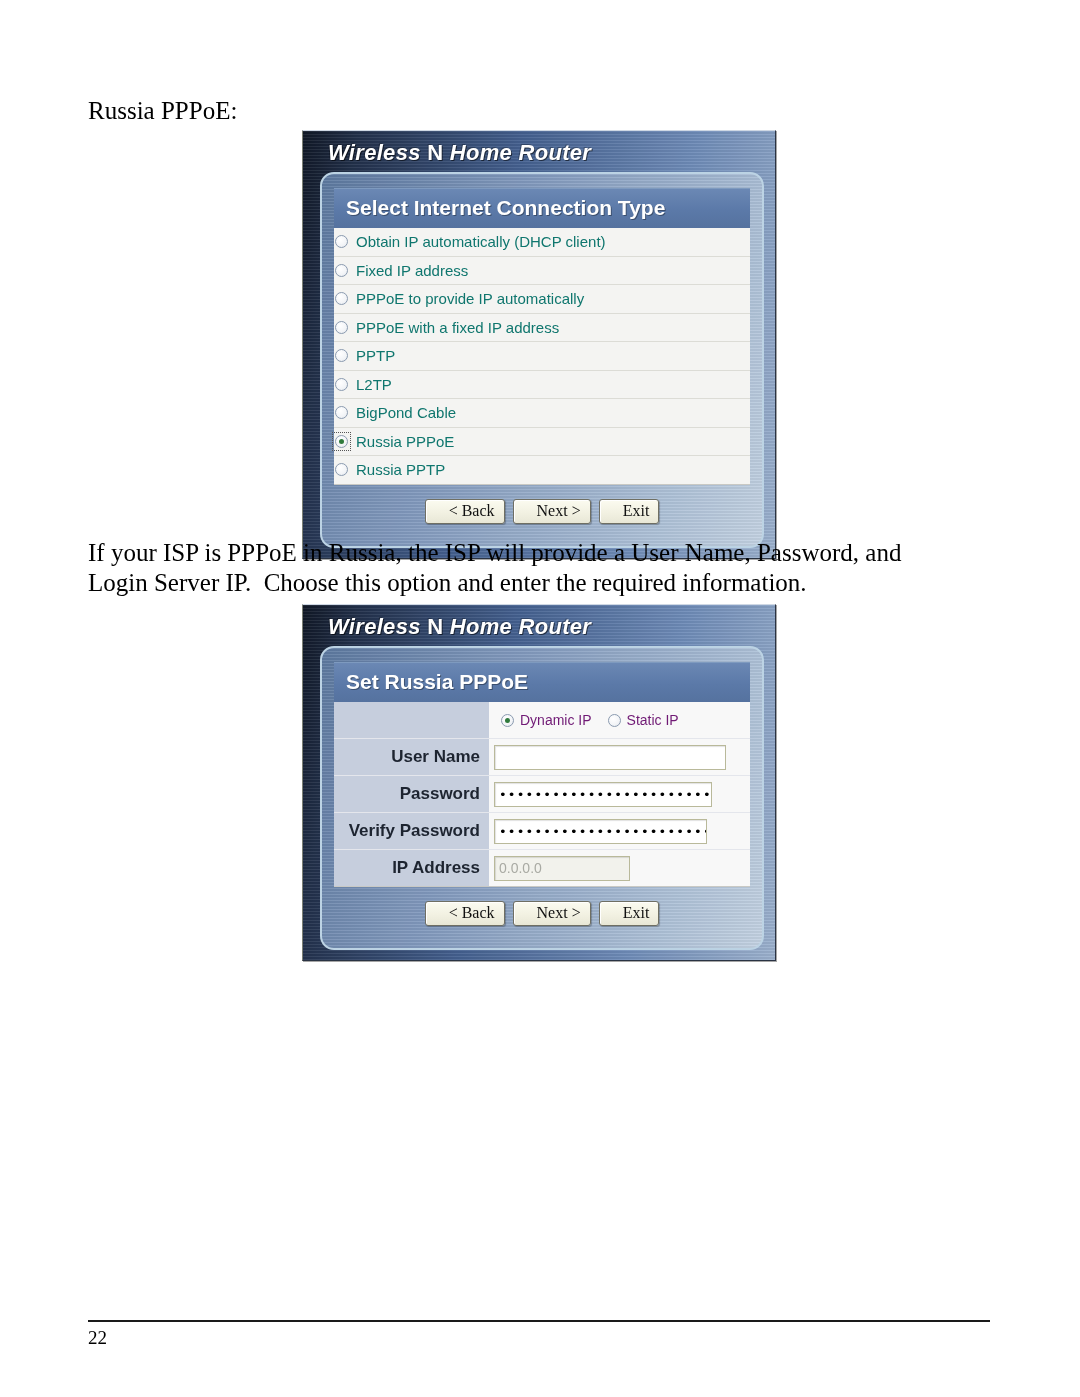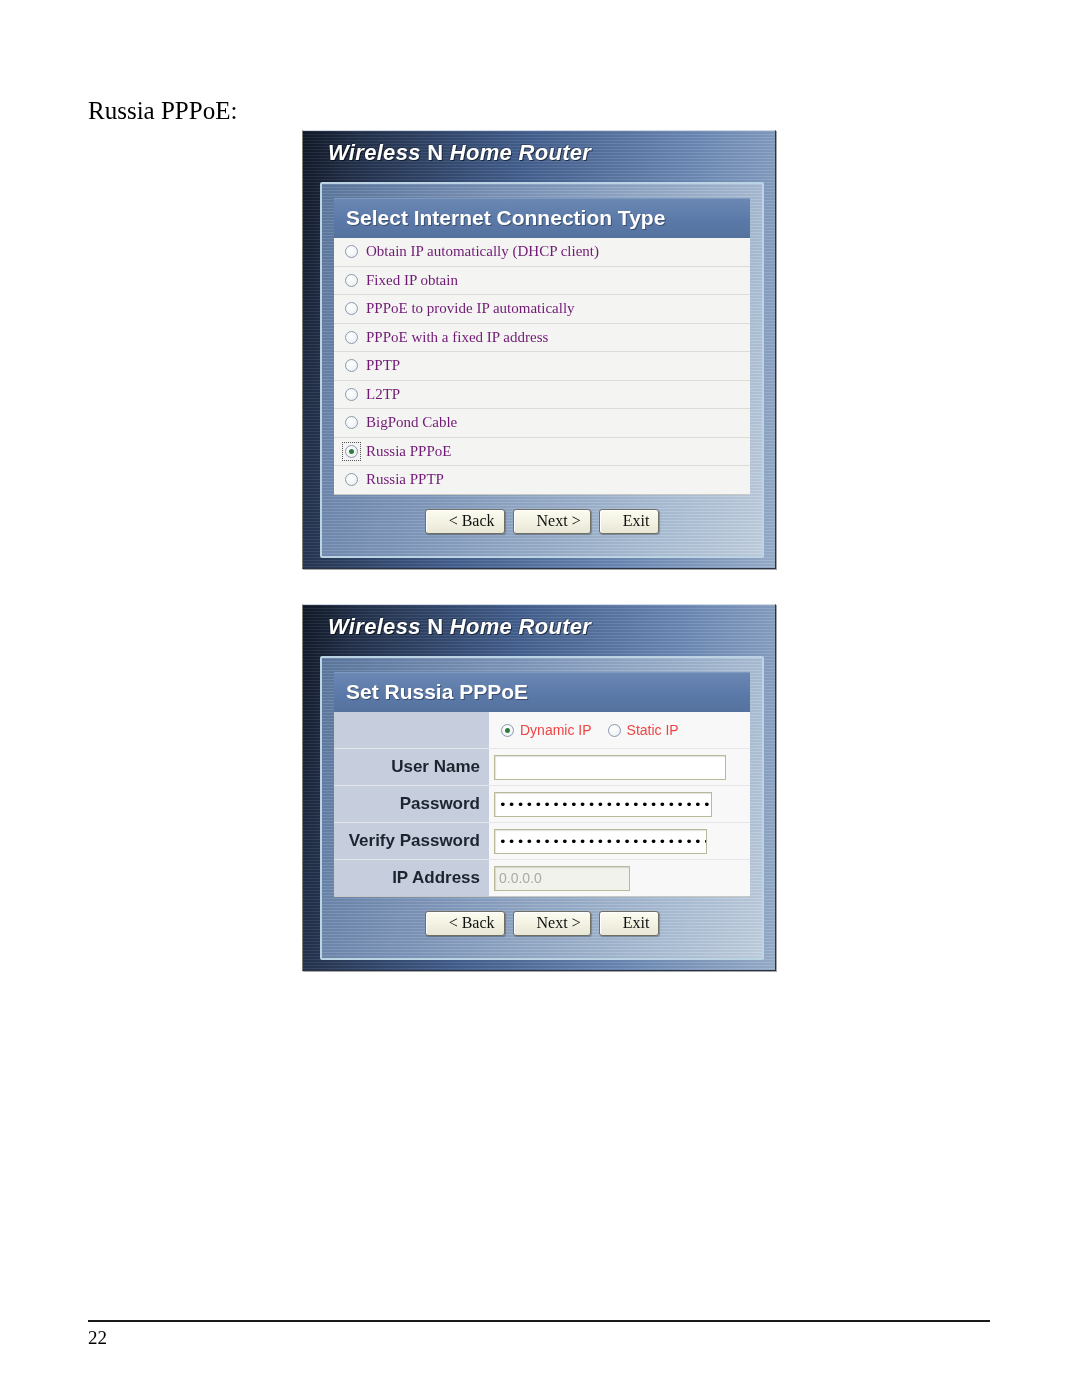--- a/index.html
+++ b/index.html
@@ -89,22 +89,22 @@
     white-space: nowrap;
   }
   .router-brand .brand-n {
     font-style: normal;
     font-weight: bold;
   }
 
   .router-inner {
     box-sizing: border-box;
     border: 2px solid #bcd3e4;
-    border-radius: 2px;
-    margin: 10px 6px 5px 10px;
+    border-radius: 14px;
+    margin: 0 6px 5px 10px;
     padding: 14px 12px 12px 12px;
     background:
       linear-gradient(180deg, rgba(255,255,255,.09) 0px, rgba(255,255,255,.09) 1px, rgba(0,0,0,.045) 1px, rgba(0,0,0,.045) 2px),
       linear-gradient(110deg, #5d79a0 0%, #8098bc 35%, #a8bcd4 75%, #c3d2e2 100%);
     background-size: 100% 3px, 100% 100%;
   }
 
   .panel-title {
     font-family: "Liberation Sans", "DejaVu Sans", sans-serif;
     font-weight: bold;
@@ -120,25 +120,25 @@
 
   
   .option-list {
     background: #f4f4f2;
     border-bottom: 1px solid #c9c9c4;
   }
   .option-row {
     display: flex;
     align-items: center;
     height: 27.5px;
-    padding-left: 10px;
+    padding-left: 0;
     border-bottom: 1px solid #dcdcd6;
-    font-family: Liberation Serif, serif;
+    font-family: Liberation Sans, sans-serif;
     font-size: 15px;
-    color: #701a75;
+    color: #0f766e;
   }
   .option-row:last-child { border-bottom: none; }
   .option-row.selected .focus-ring {
     outline: 1px dotted #555;
     outline-offset: 1px;
   }
   .option-label { margin-left: 7px; white-space: nowrap; }
 
   
   .radio {
@@ -217,21 +217,21 @@
     background: #f8f8f8;
   }
   .form-row.radio-row .form-field { gap: 16px; padding-left: 12px; }
 
   .radio-choice {
     display: inline-flex;
     align-items: center;
     gap: 6px;
     font-family: "Liberation Sans", "DejaVu Sans", sans-serif;
     font-size: 14px;
-    color: #ef4444;
+    color: #701a75;
     white-space: nowrap;
   }
 
   .text-input {
     box-sizing: border-box;
     height: 25px;
     background: #ffffff;
     border: 1px solid #b9b99a;
     box-shadow: inset 1px 1px 1px rgba(0,0,0,.12);
     display: flex;
@@ -279,21 +279,21 @@
       <div class="option-row">
             <span class="focus-ring">
               <span class="radio"></span>
             </span>
             <span class="option-label">Obtain IP automatically (DHCP client)</span>
           </div>
           <div class="option-row">
             <span class="focus-ring">
               <span class="radio"></span>
             </span>
-            <span class="option-label">Fixed IP obtain</span>
+            <span class="option-label">Fixed IP address</span>
           </div>
           <div class="option-row">
             <span class="focus-ring">
               <span class="radio"></span>
             </span>
             <span class="option-label">PPPoE to provide IP automatically</span>
           </div>
           <div class="option-row">
             <span class="focus-ring">
               <span class="radio"></span>
@@ -334,20 +334,24 @@
 
       <div class="button-bar">
         <button class="win-button">&lt; Back</button>
         <button class="win-button">Next &gt;</button>
         <button class="win-button">Exit</button>
       </div>
 
     </div>
   </div>
 
+  <div class="doc-para">
+    <span class="line">If your ISP is PPPoE in Russia, the ISP will provide a User Name, Password, and</span>
+    <span class="line">Login Server IP.  Choose this option and enter the required information.</span>
+  </div>
 
   <div class="router-window" id="dlg2" style="left:302px; top:604px; width:474px;">
 
     <div class="router-brand"><span>Wireless </span><span class="brand-n">N</span><span> Home Router</span></div>
 
     <div class="router-inner">
 
       <div class="panel-title"><span>Set Russia PPPo</span><span class="t-emph">E</span></div>
 
       <div class="form-table" id="dlg2-form">

